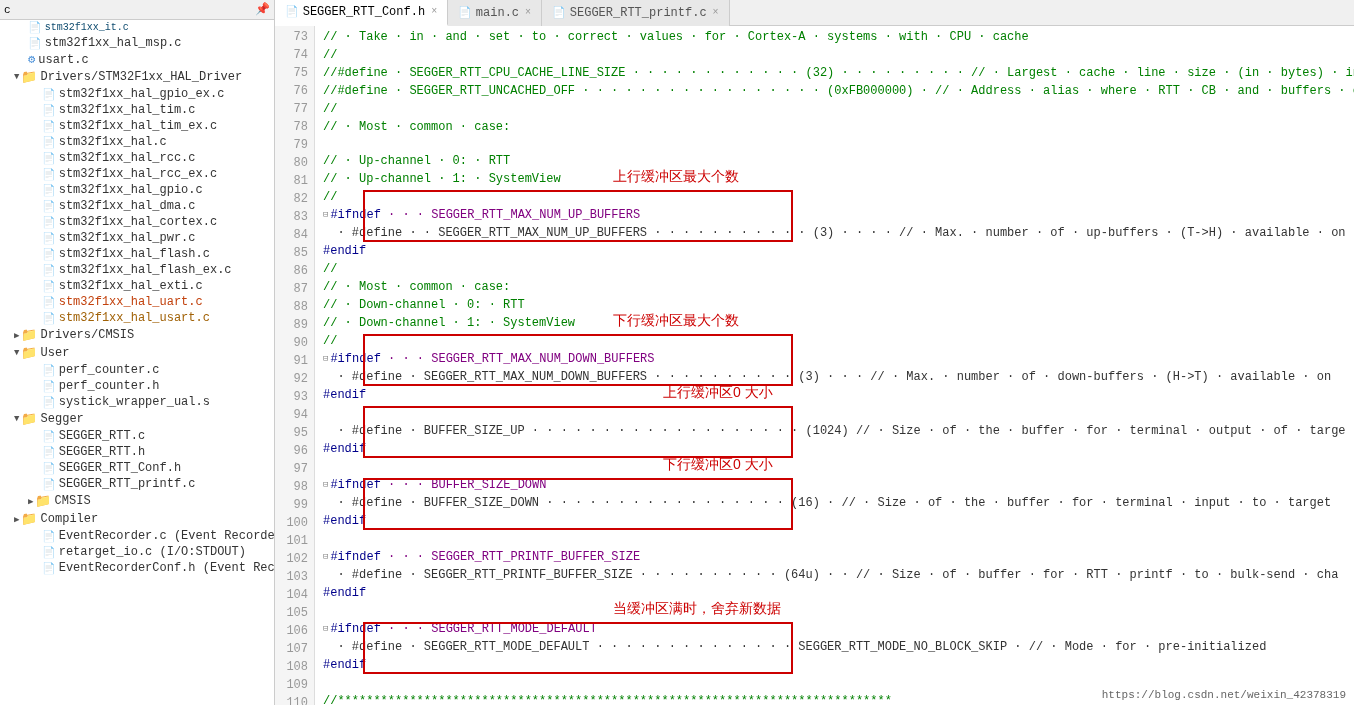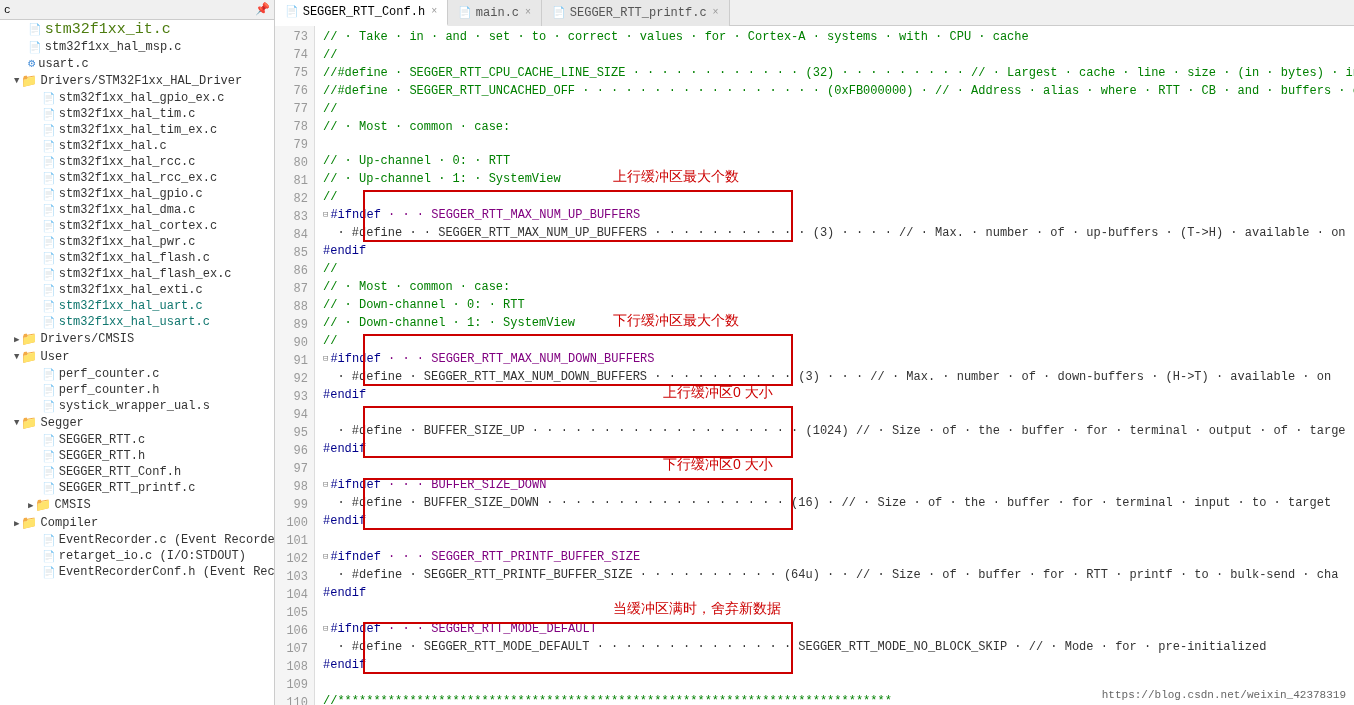--- a/index.html
+++ b/index.html
@@ -45,21 +45,21 @@
 <div class="main-container">
 
   <div class="sidebar">
     <div class="sidebar-header">
       <span>c</span>
       <span style="font-size:12px; cursor:pointer;">📌</span>
     </div>
     <div id="tree-container">
         <div class="tree-item" style="padding-left: 28px;">
           <span style="color:#777; font-size:11px; margin-right:3px;">📄</span>
-          <span style="font-size:15px; color:#4d7c0f;">stm32f1xx_it.c</span>
+          <span style="font-size:10px; color:#0c4a6e;">stm32f1xx_it.c</span>
         </div>
         <div class="tree-item" style="padding-left: 28px;">
           <span style="color:#777; font-size:11px; margin-right:3px;">📄</span>
           <span style="font-size:12px; color:#333;">stm32f1xx_hal_msp.c</span>
         </div>
         <div class="tree-item" style="padding-left: 28px;">
           <span style="color:#4a90d9; font-size:12px; margin-right:3px;">⚙</span>
           <span style="font-size:12px; color:#333;">usart.c</span>
         </div>
         <div class="tree-item" style="padding-left: 14px;">
@@ -114,25 +114,25 @@
         <div class="tree-item" style="padding-left: 42px;">
           <span style="color:#777; font-size:11px; margin-right:3px;">📄</span>
           <span style="font-size:12px; color:#333;">stm32f1xx_hal_flash_ex.c</span>
         </div>
         <div class="tree-item" style="padding-left: 42px;">
           <span style="color:#777; font-size:11px; margin-right:3px;">📄</span>
           <span style="font-size:12px; color:#333;">stm32f1xx_hal_exti.c</span>
         </div>
         <div class="tree-item" style="padding-left: 42px;">
           <span style="color:#777; font-size:11px; margin-right:3px;">📄</span>
-          <span style="font-size:12px; color:#0f766e;">stm32f1xx_hal_uart.c</span>
-        </div>
-        <div class="tree-item" style="padding-left: 42px;">
-          <span style="color:#777; font-size:11px; margin-right:3px;">📄</span>
-          <span style="font-size:12px; color:#0f766e;">stm32f1xx_hal_usart.c</span>
+          <span style="font-size:12px; color:#c2410c;">stm32f1xx_hal_uart.c</span>
+        </div>
+        <div class="tree-item" style="padding-left: 42px;">
+          <span style="color:#777; font-size:11px; margin-right:3px;">📄</span>
+          <span style="font-size:12px; color:#a16207;">stm32f1xx_hal_usart.c</span>
         </div>
         <div class="tree-item" style="padding-left: 14px;">
           <span style="font-size:9px; margin-right:2px; color:#555;">▶</span>
                 <span style="color:#dcb44a; font-size:13px; margin-right:3px;">📁</span>
           <span style="font-size:12px; color:#333;">Drivers/CMSIS</span>
         </div>
         <div class="tree-item" style="padding-left: 14px;">
           <span style="font-size:9px; margin-right:2px; color:#555;">▼</span>
                 <span style="color:#dcb44a; font-size:13px; margin-right:3px;">📁</span>
           <span style="font-size:12px; color:#333;">User</span>

